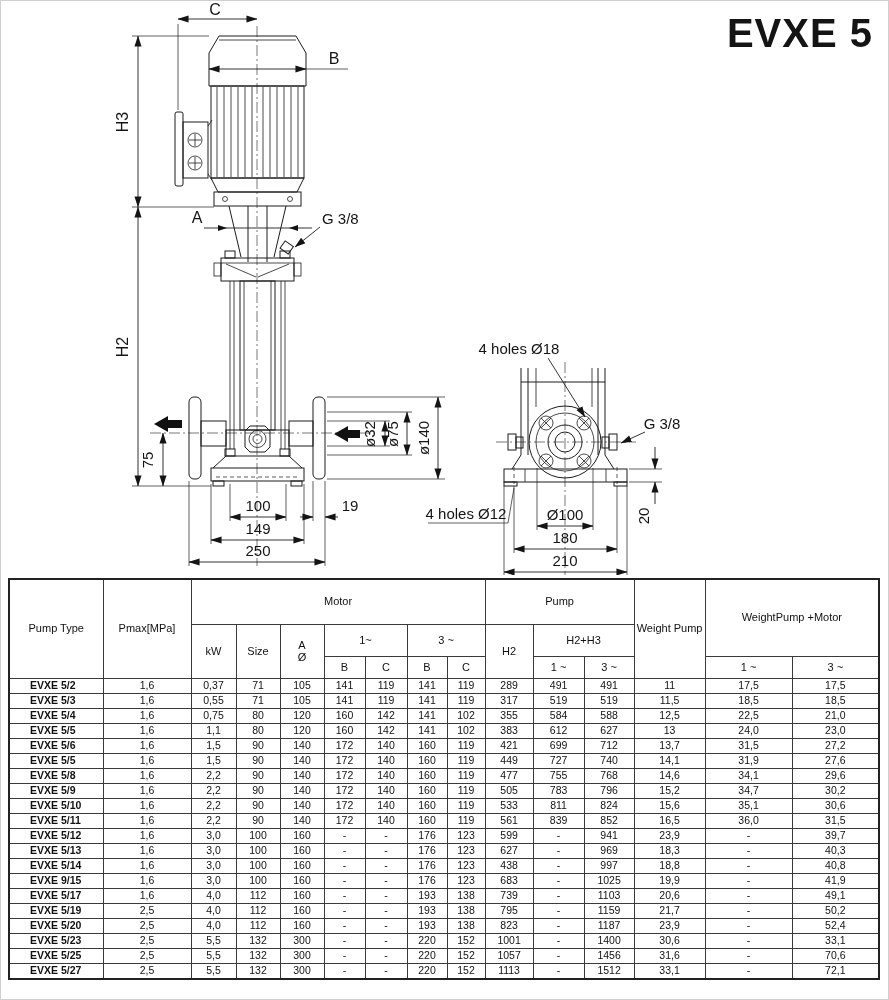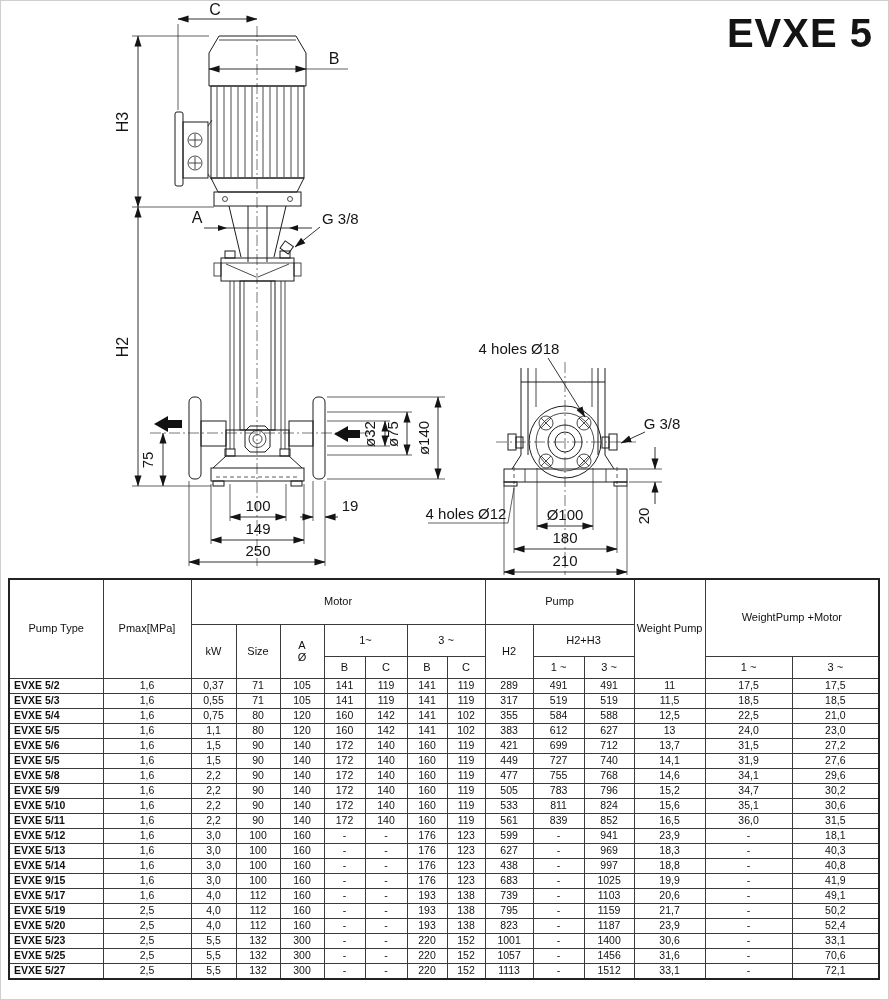--- a/index.html
+++ b/index.html
@@ -19,21 +19,21 @@
   .dt{font-size:15px;}
   .dt2{font-size:16px;}
   .title-txt{font-size:40px;font-weight:bold;letter-spacing:1px;}
   
   table.spec{position:absolute;left:8px;top:578px;width:870px;border-collapse:collapse;
              table-layout:fixed;border:2px solid #222;}
   .spec th,.spec td{border:1px solid #3a3a3a;text-align:center;vertical-align:middle;
              padding:0 1px;line-height:1.05;white-space:nowrap;overflow:hidden;}
   .spec th{font-weight:normal;font-size:11px;}
   .spec td{font-size:10.5px;height:14px;}
-  .spec td.pt{text-align:left;padding-left:4px;font-weight:bold;}
+  .spec td.pt{text-align:left;padding-left:20px;font-weight:bold;}
   .spec th.wrap{white-space:normal;}
   tr.hr1 th{height:44px;}
   tr.hr2 th{height:31px;}
   tr.hr3 th{height:21px;}
   tr.hr4 th{height:17px;}
 </style>
 </head>
 <body>
 
 <div class="page-frame"></div>
@@ -510,21 +510,21 @@
         <td>160</td>
         <td>-</td>
         <td>-</td>
         <td>176</td>
         <td>123</td>
         <td>599</td>
         <td>-</td>
         <td>941</td>
         <td>23,9</td>
         <td>-</td>
-        <td>18,1</td>
+        <td>39,7</td>
       </tr>
       <tr>
         <td class="pt">EVXE 5/13</td>
         <td>1,6</td>
         <td>3,0</td>
         <td>100</td>
         <td>160</td>
         <td>-</td>
         <td>-</td>
         <td>176</td>

